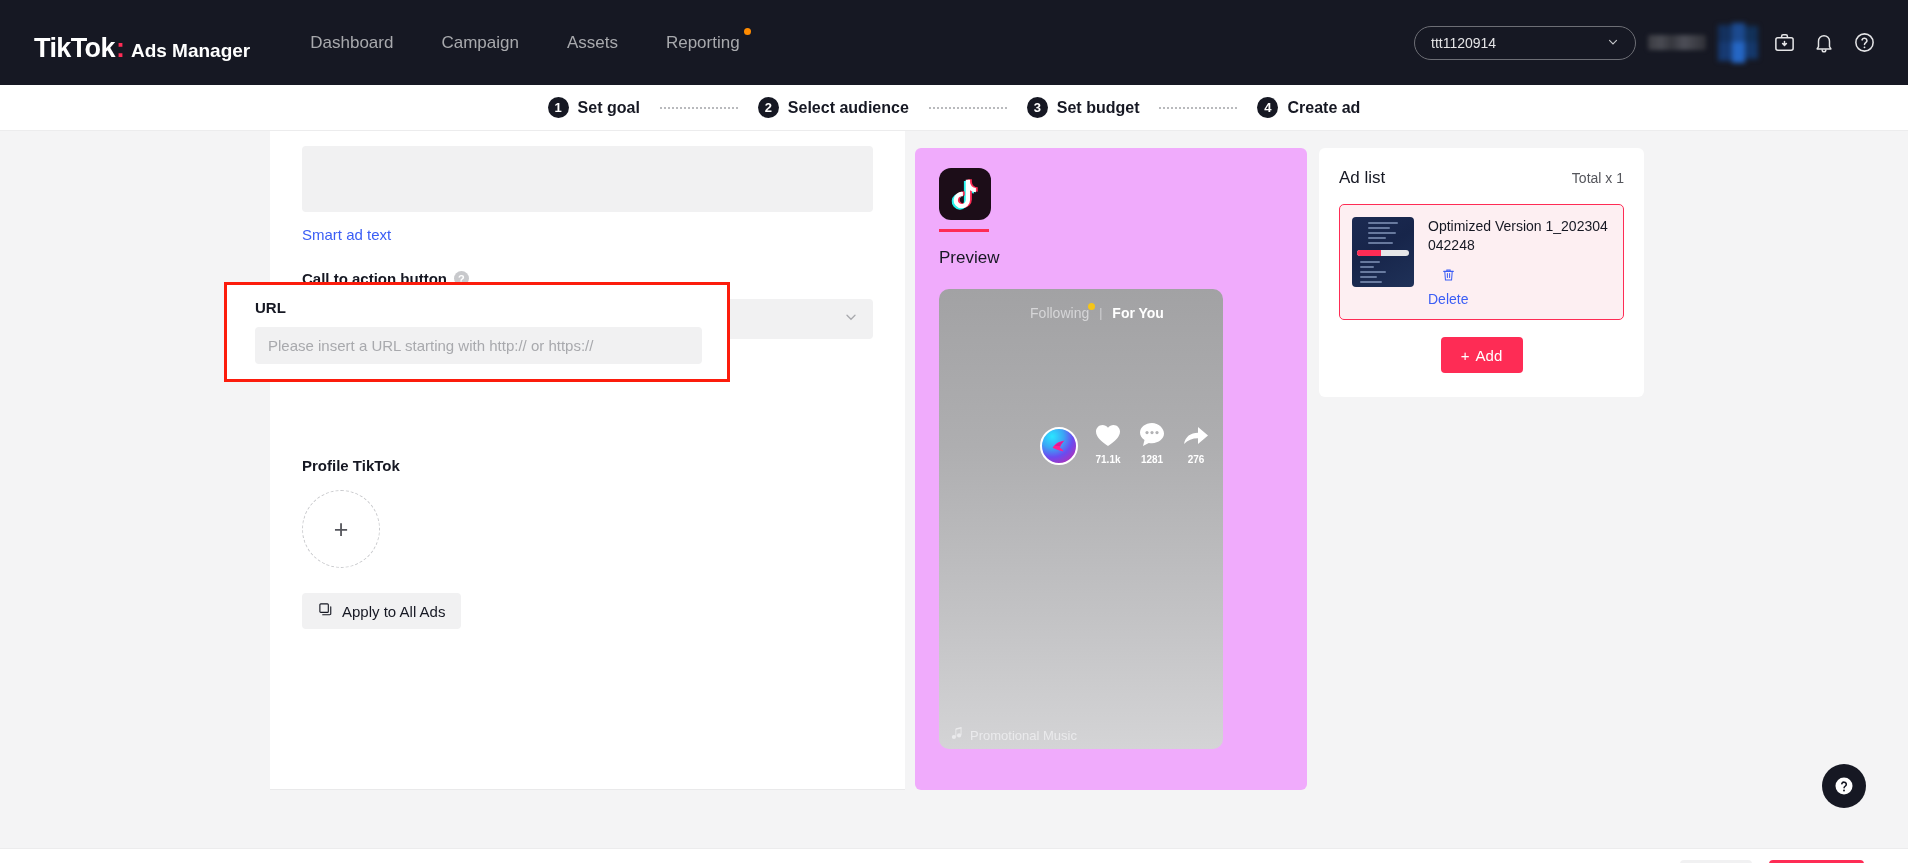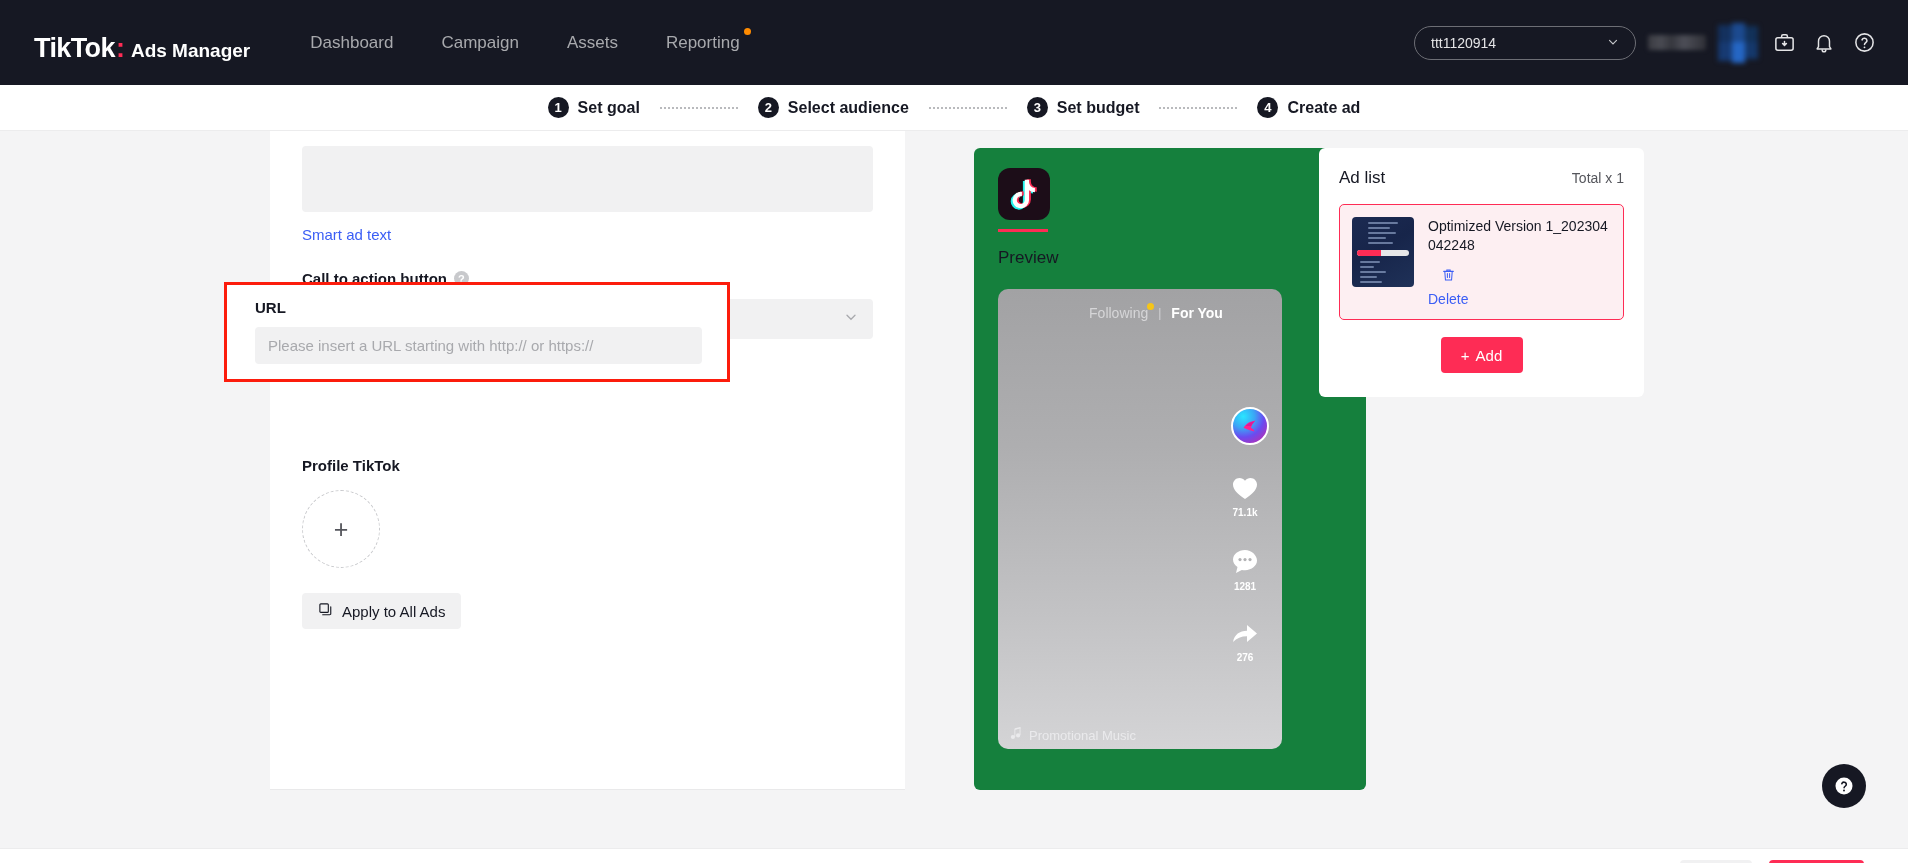--- a/index.html
+++ b/index.html
@@ -133,22 +133,22 @@
   }
   .plus-glyph { font-size: 25px; color: #55565c; font-weight: 300; line-height: 1; }
   .apply-btn {
     margin-top: 25px; height: 36px; background: #f1f1f2; border-radius: 4px;
     display: inline-flex; align-items: center; gap: 9px;
     padding: 0 16px; font-size: 15px; color: #161823; cursor: pointer;
   }
 
   
   .preview-card {
-    position: absolute; left: 974px; top: 17px;
-    width: 392px; height: 642px; background: #15803d; border-radius: 6px;
+    position: absolute; left: 915px; top: 17px;
+    width: 392px; height: 642px; background: #f0abfc; border-radius: 6px;
     padding: 20px 24px 0 24px; overflow: hidden;
   }
   .tt-logo-tab { width: 56px; }
   .tt-logo {
     width: 52px; height: 52px; border-radius: 12px;
     background: #1c0d18; display: flex; align-items: center; justify-content: center;
   }
   .tt-underline { margin-top: 9px; width: 50px; height: 3px; background: #fe2c55; }
   .preview-title { margin-top: 16px; font-size: 17px; color: #161823; }
   .phone {
@@ -162,21 +162,21 @@
   }
   .tab-following { color: #d6d6d8; position: relative; margin-left: 32px; }
   .tab-dot {
     position: absolute; top: -2px; right: -6px;
     width: 7px; height: 7px; border-radius: 50%; background: #f5c518;
   }
   .tab-div { color: #d2d2d4; font-size: 12px; }
   .tab-foryou { color: #fff; font-weight: bold; }
   .rail {
     position: absolute; right: 13px; top: 118px;
-    display: flex; flex-direction: column; align-items: flex-start; gap: 16px;
+    display: flex; flex-direction: row; align-items: flex-end; gap: 16px;
   }
   .rail-avatar {
     width: 38px; height: 38px; border-radius: 50%;
     border: 2px solid #fff;
     background: radial-gradient(circle at 30% 22%, #29e6ff 0%, #3ba6f5 32%, #6a4bf0 58%, #d6229a 100%);
     display: flex; align-items: center; justify-content: center;
   }
   .rail-item { display: flex; flex-direction: column; align-items: center; gap: 2px; margin-top: 14px; }
   .rail-count { color: #fff; font-size: 10px; font-weight: bold; }
   .music-bar {

